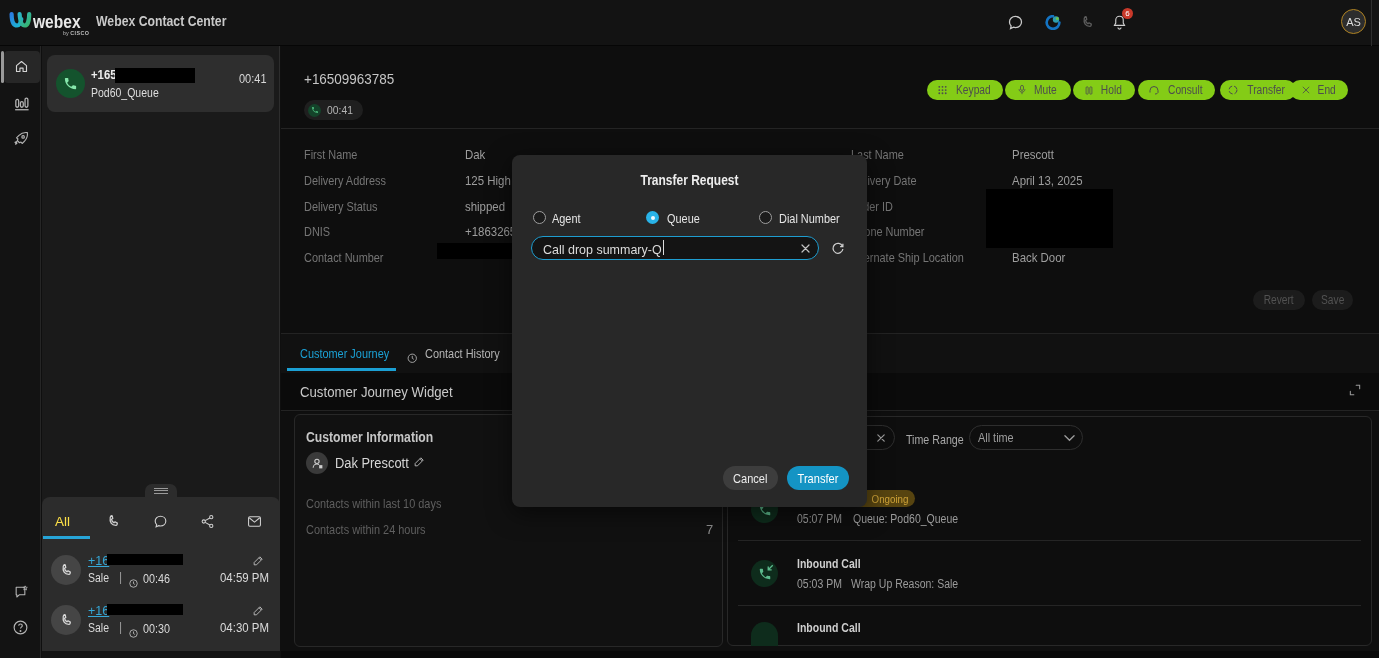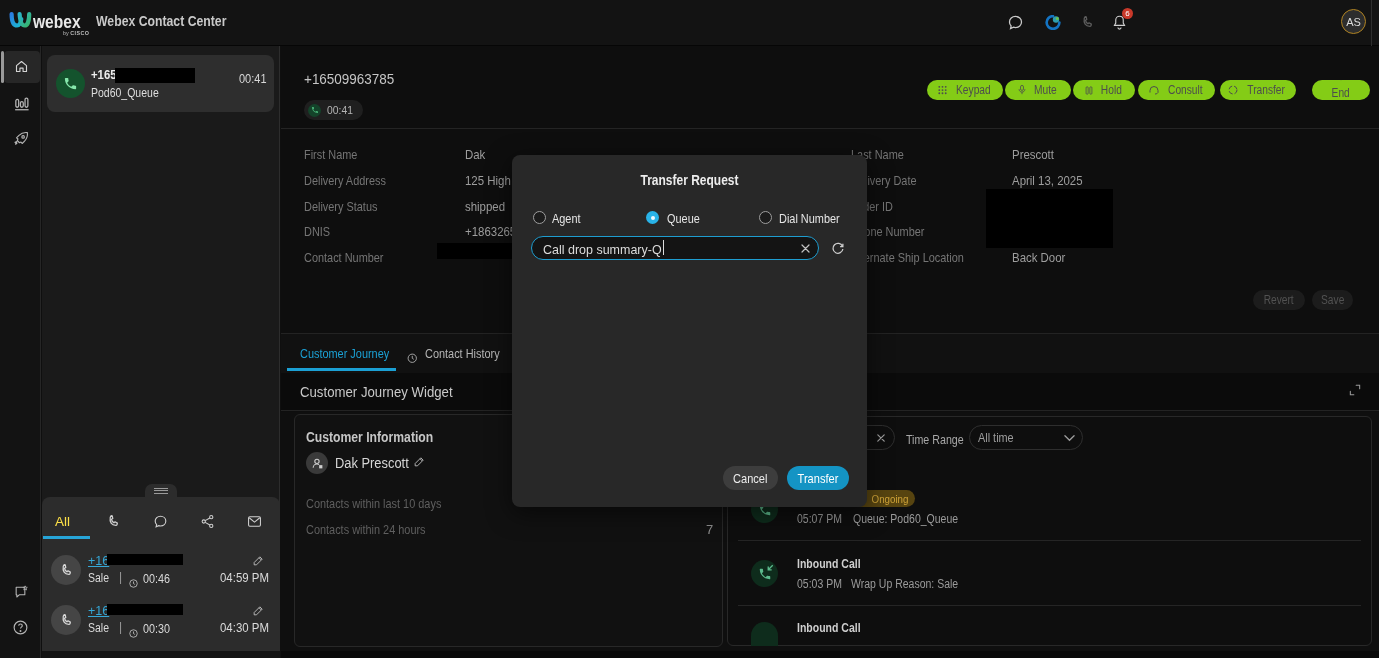--- a/index.html
+++ b/index.html
@@ -251,21 +251,21 @@
           </g>
         </svg>
         <span>Consult</span>
       </div>
     <div class="cb" style="left:300px;width:76px;">
         <svg width="12" height="12" viewBox="0 0 24 24">
           <circle cx="12" cy="12" r="8" fill="none" stroke="#4d4d4d" stroke-width="2" stroke-dasharray="9 4"></circle>
         </svg>
         <span>Transfer</span>
       </div>
-    <div class="cb" style="left:392px;width:58px;flex-direction:column;">
+    <div class="cb" style="left:370px;width:58px;">
         <svg width="10" height="10" viewBox="0 0 24 24">
           <path d="M5 5 L19 19 M19 5 L5 19" stroke="#4d4d4d" stroke-width="2" stroke-linecap="round"></path>
         </svg>
         <span>End</span>
       </div>
   </div>
 
   <div class="abs" style="left:281px;top:128px;width:1098px;height:1px;background:#242424;"></div>
 
   <div class="abs" id="form" style="left:281px;top:140px;width:1098px;height:190px;">

